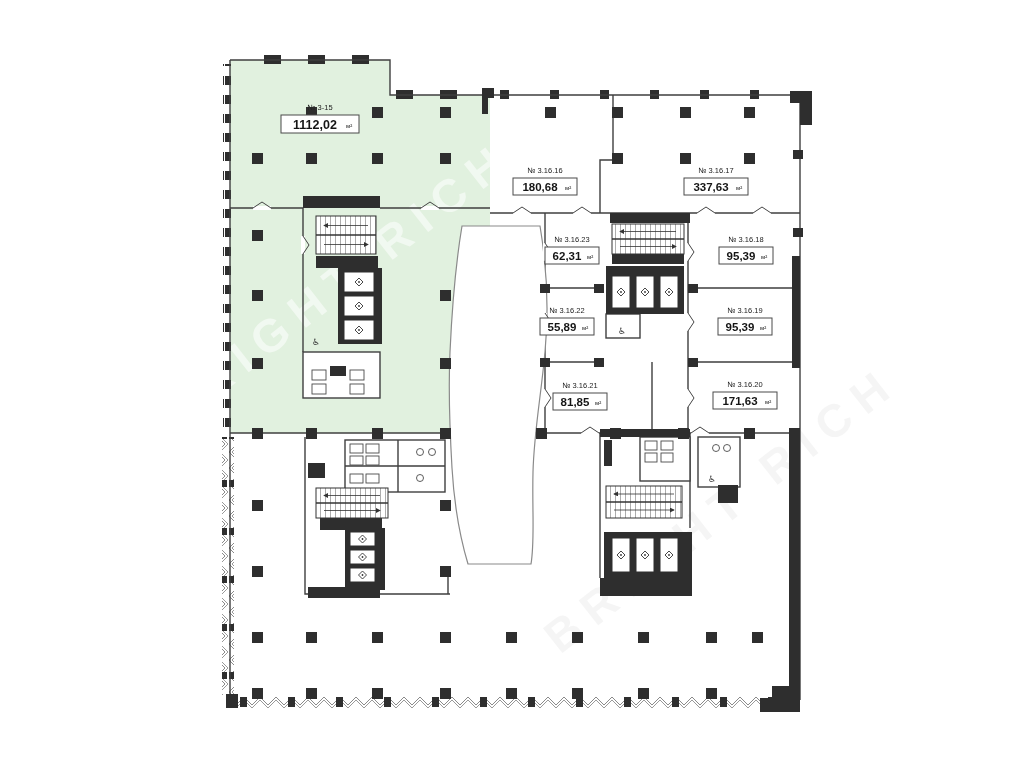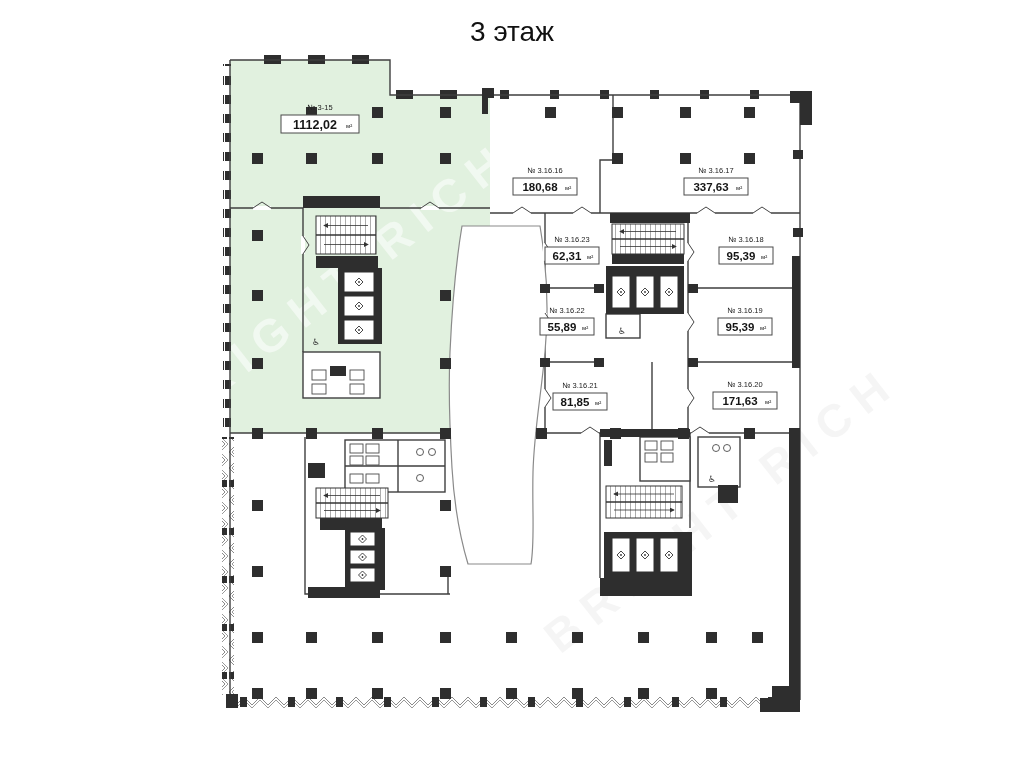--- a/index.html
+++ b/index.html
@@ -16,21 +16,20 @@
   .runit{font-size:6px;fill:#151515;}
   .wm1{font-size:46px;font-weight:700;letter-spacing:12px;fill:rgba(255,255,255,0.55);}
   .wm2{font-size:46px;font-weight:700;letter-spacing:12px;fill:rgba(110,110,110,0.07);}
   .fix{fill:none;stroke:#4a4a4a;stroke-width:0.9;}
   .wc{font-size:9px;fill:#333;text-anchor:middle;}
 </style>
 </head>
 <body>
 
 <div class="stage">
-  <div class="title">3 этаж</div>
 
   <svg width="1024" height="769" viewBox="0 0 1024 769">
     <defs>
       <pattern id="tread" patternUnits="userSpaceOnUse" width="5" height="8">
         <rect width="5" height="8" fill="#fff"></rect>
         <path d="M0 0 V8" stroke="#4a4a4a" stroke-width="0.9"></path>
       </pattern>
       <pattern id="zzh" patternUnits="userSpaceOnUse" width="48" height="12">
         <path d="M0 5 L4 1 L8 5 L12 9 L16 5 L20 1 L24 5 L28 9 L32 5 L36 1 L40 5 L44 9 L48 5" fill="none" stroke="#8a8a8a" stroke-width="1"></path>
         <path d="M0 8 L4 4 L8 8 L12 12 L16 8 L20 4 L24 8 L28 12 L32 8 L36 4 L40 8 L44 12 L48 8" fill="none" stroke="#9a9a9a" stroke-width="1"></path>

